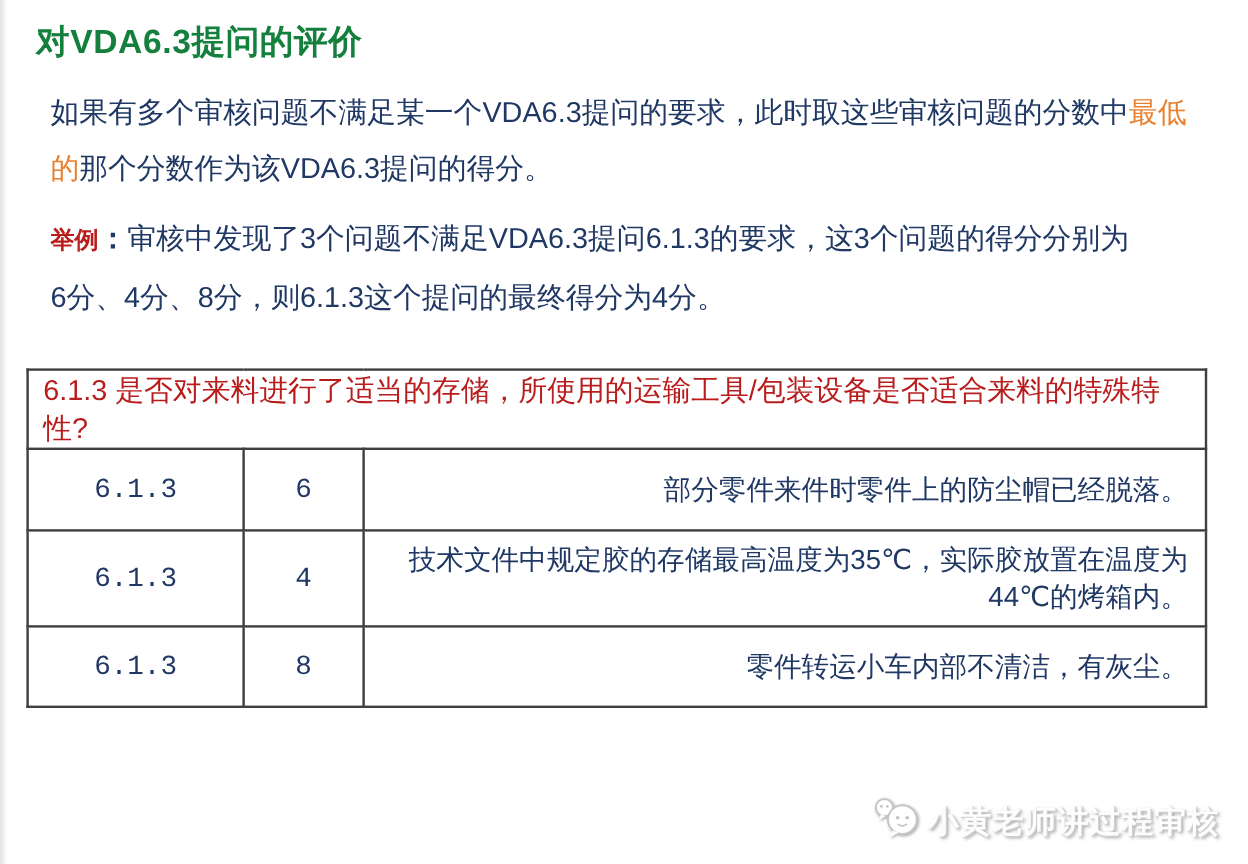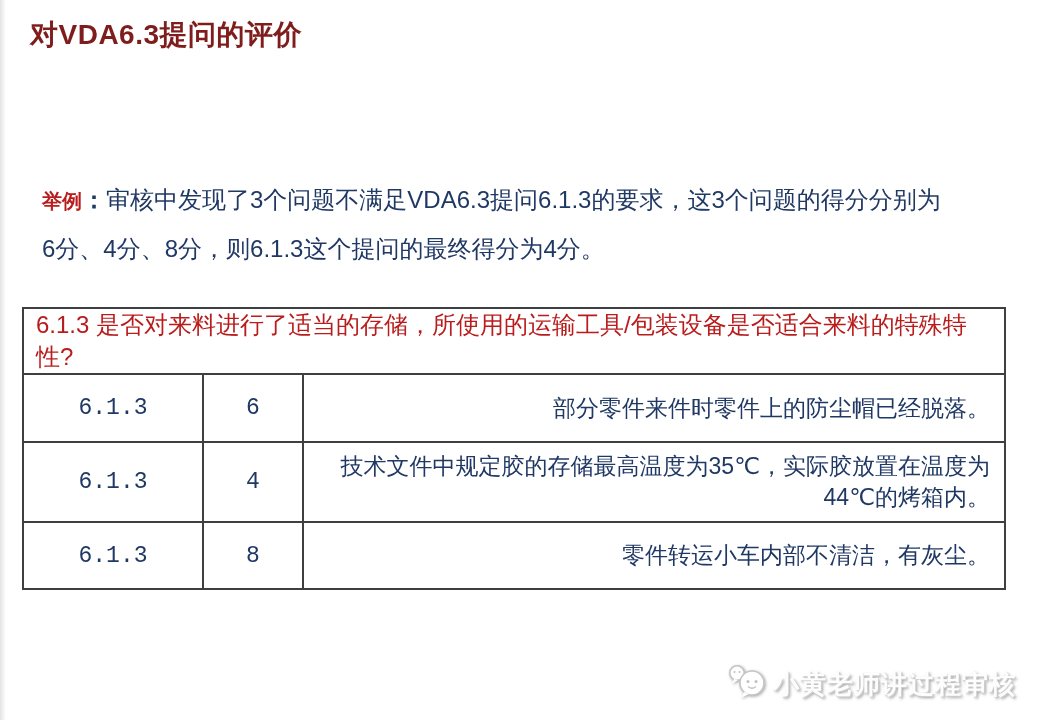--- a/index.html
+++ b/index.html
@@ -23,21 +23,21 @@
     opacity: 0.8;
   }
   .page-title {
     position: absolute;
     left: 30px;
     top: 16px;
     margin: 0;
     font-size: 28px;
     font-weight: 800;
     letter-spacing: 0.5px;
-    color: #7f1d1d;
+    color: #15803d;
   }
   .intro {
     position: absolute;
     left: 42px;
     top: 72px;
     width: 948px;
     margin: 0;
     font-size: 24px;
     line-height: 46px;
     color: #203864;
@@ -123,20 +123,21 @@
 </style>
 </head>
 <body>
 
 <div class="page">
 
   <div class="left-edge"></div>
 
   <h1 class="page-title">对VDA6.3提问的评价</h1>
 
+  <p class="intro"><span>如果有多个审核问题不满足某一个VDA6.3提问的要求，此时取这些审核问题的分数中</span><span class="hl-orange">最低的</span><span>那个分数作为该VDA6.3提问的得分。</span></p>
 
   <p class="example"><span class="example-label">举例</span><span class="example-colon">：</span><span>审核中发现了3个问题不满足VDA6.3提问6.1.3的要求，这3个问题的得分分别为</span><br><span>6分、4分、8分，则6.1.3这个提问的最终得分为4分。</span></p>
 
   <table class="audit-table">
     <colgroup>
       <col style="width:180px">
       <col style="width:100px">
       <col>
     </colgroup>
     <tbody>

